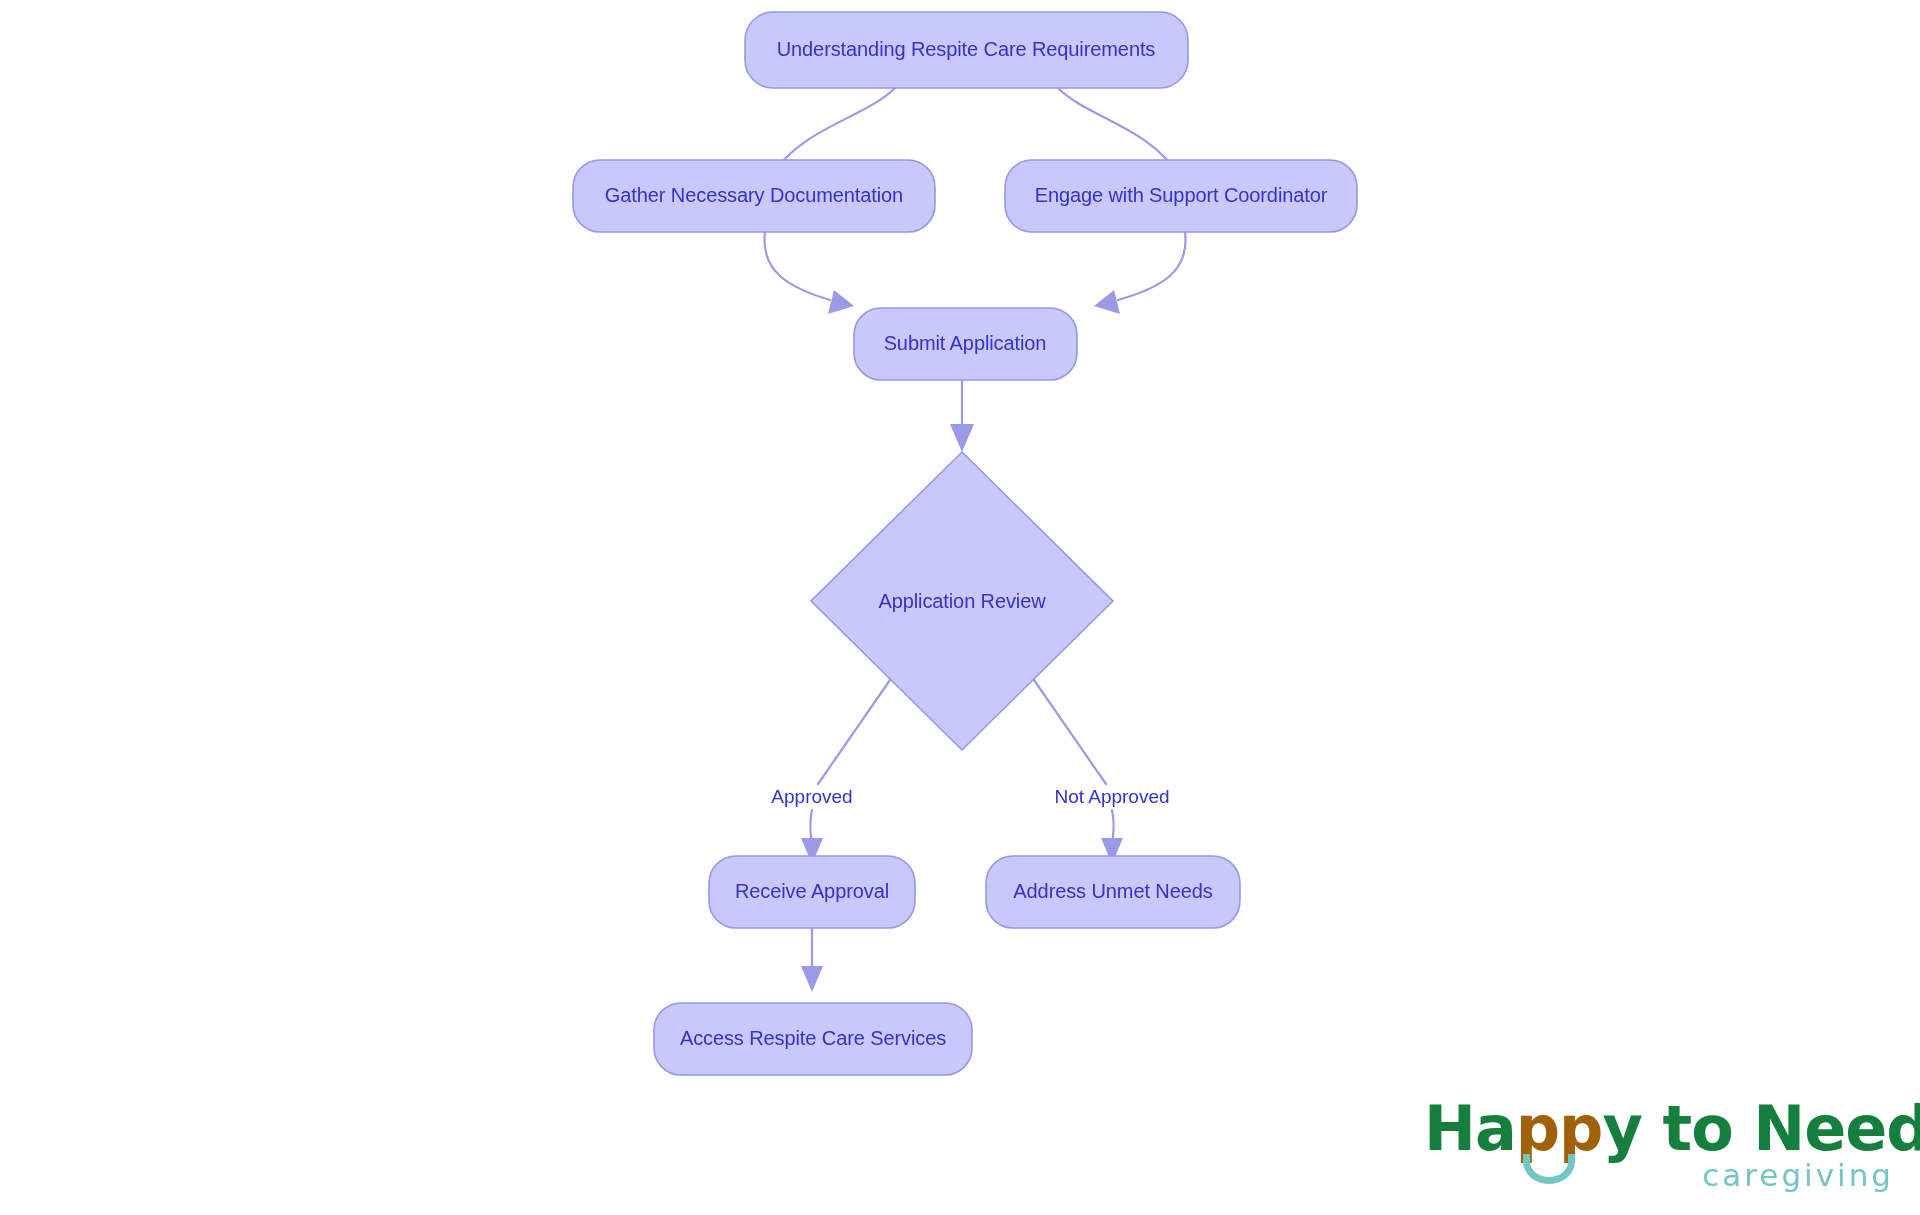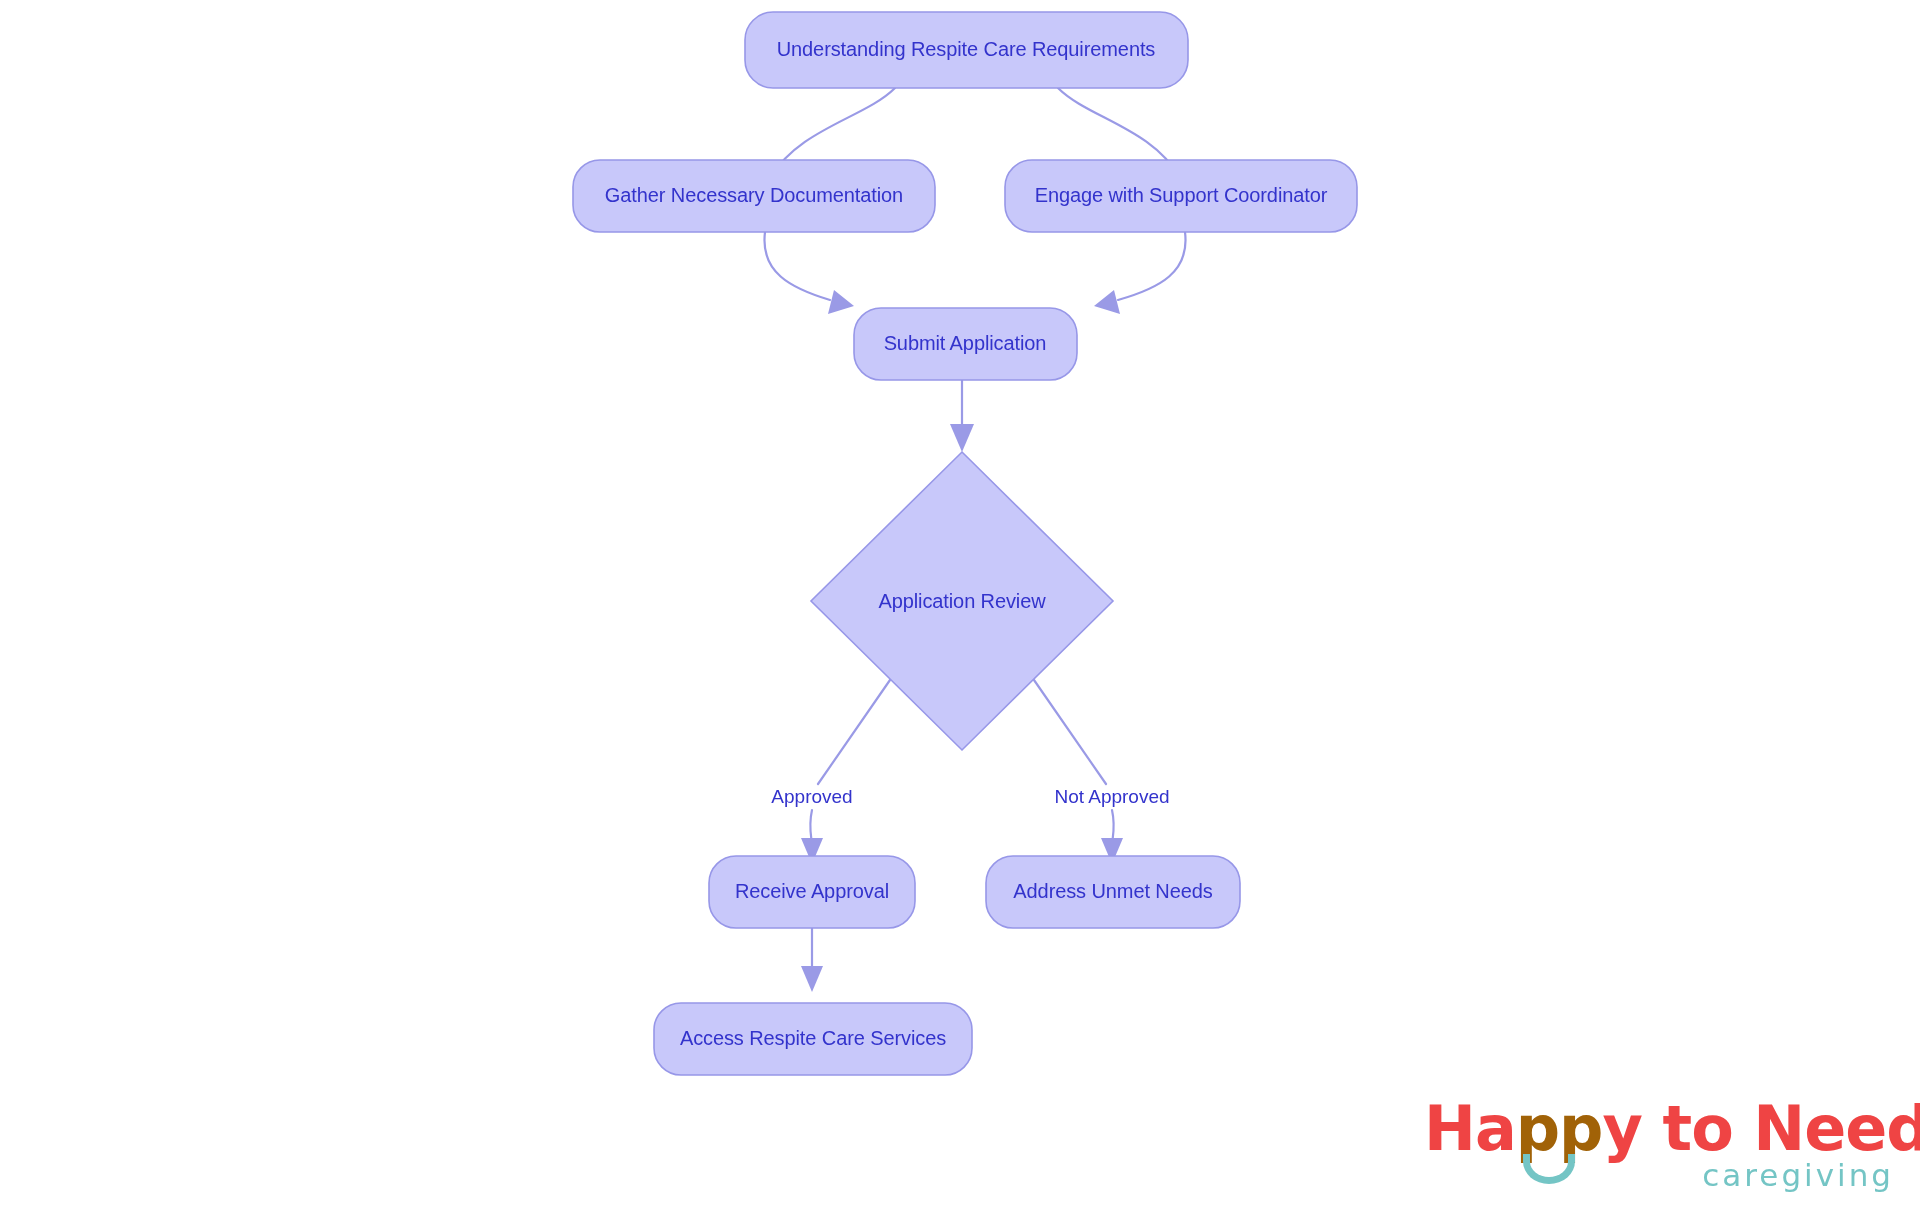--- a/index.html
+++ b/index.html
@@ -69,21 +69,21 @@
     position: absolute;
     left: 0;
     top: 0;
     font-family: "DejaVu Sans", sans-serif;
     font-size: 62px;
     font-weight: 700;
     letter-spacing: -1px;
     line-height: 1;
     white-space: nowrap;
   }
-  .logo-coral { color: #ef4444; text-align: center; }
+  .logo-coral { color: #15803d; text-align: center; }
   .logo-teal  { color: #a16207; }
   .logo-sub {
     position: absolute;
     right: 0;
     top: 62px;
     font-family: "DejaVu Sans", sans-serif;
     font-size: 31px;
     font-weight: 400;
     letter-spacing: 3px;
     color: #74c5c5;

